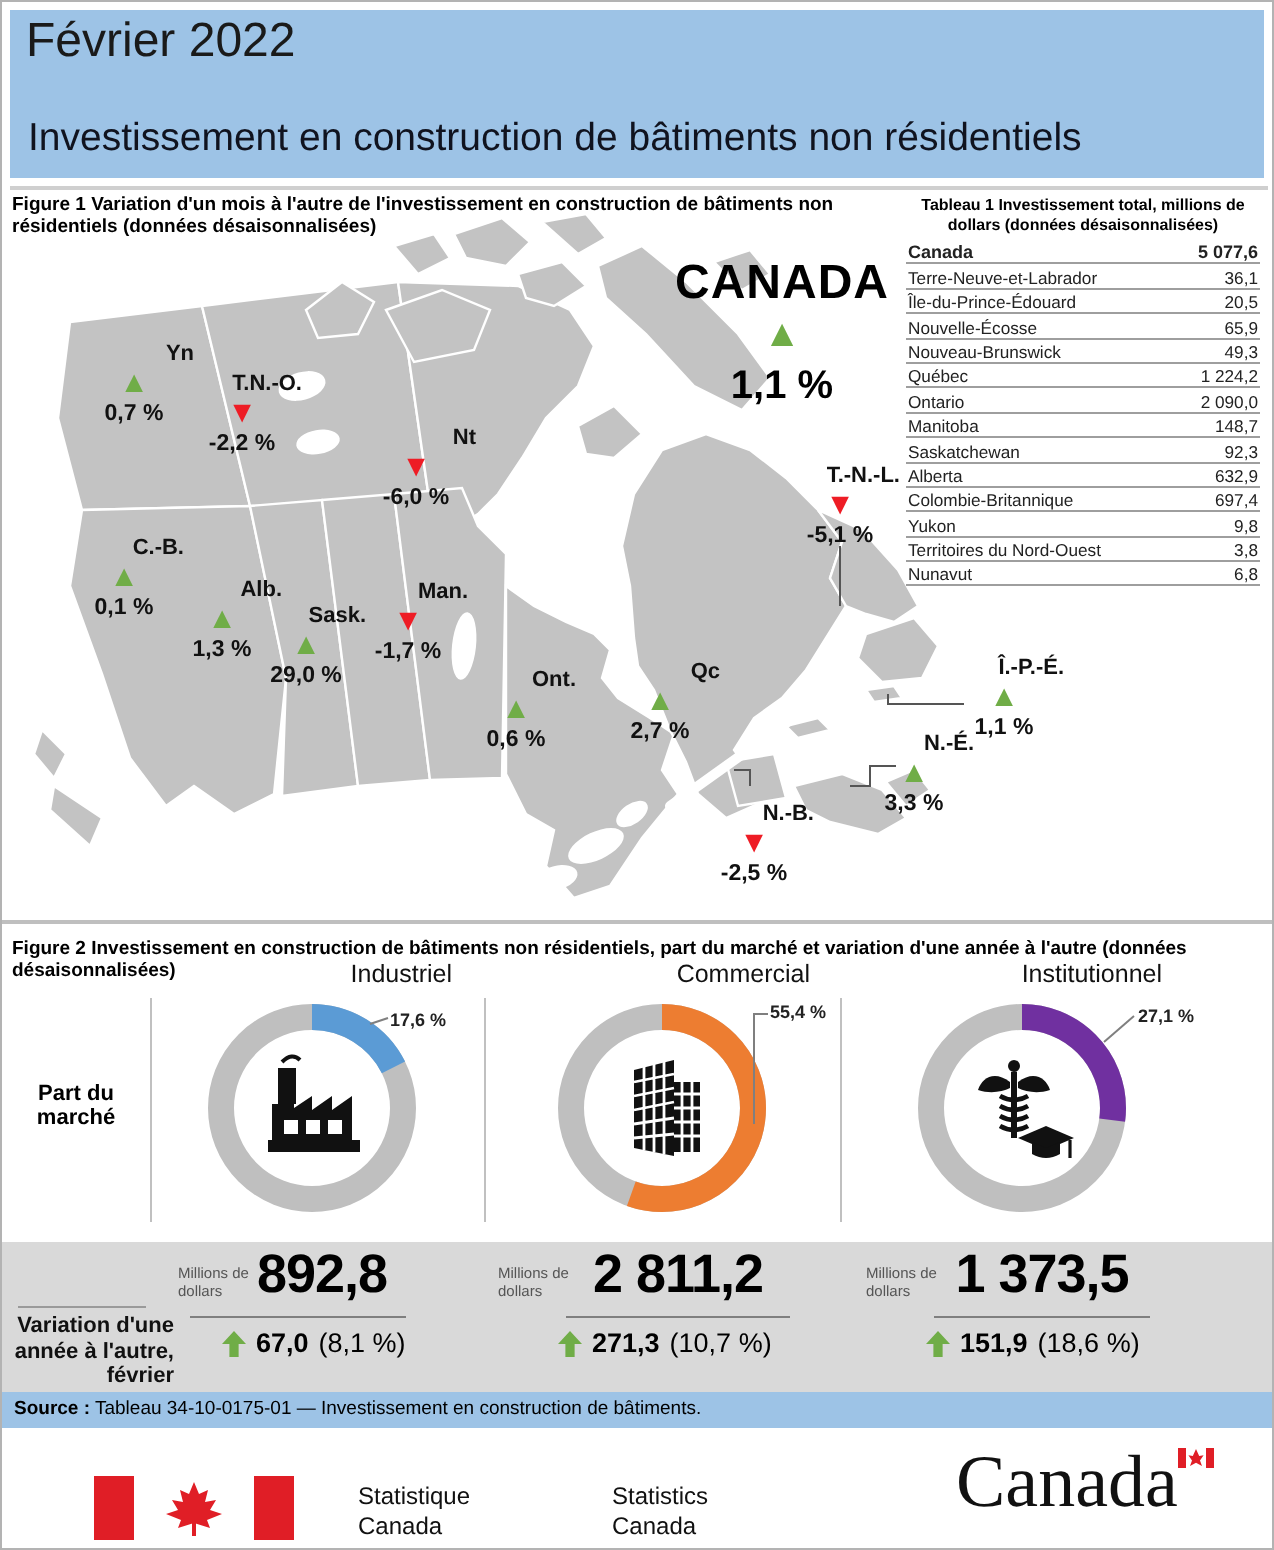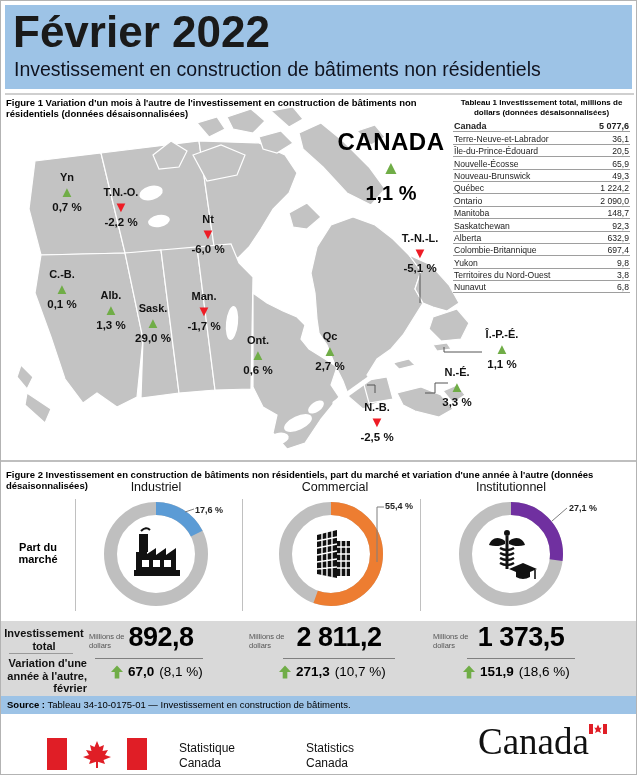--- a/index.html
+++ b/index.html
@@ -1,50 +1,50 @@
 <!DOCTYPE html>
 <html><head>
 <meta charset="utf-8">
 <style>
   html,body{margin:0;padding:0;background:#e8e8e8;}
   .page{position:relative;width:637px;height:775px;background:#fff;border:1px solid #b3b3b3;
         font-family:"Liberation Sans", sans-serif;color:#1a1a1a;overflow:hidden;box-sizing:border-box;}
   
   .header{position:absolute;left:4px;top:4px;width:627px;height:84px;background:#9DC3E6;}
-  .h-title{position:absolute;left:8px;top:2px;font-size:44px;font-weight:700;color:#1a1a1a;}
+  .h-title{position:absolute;left:8px;top:2px;font-size:24px;font-weight:400;color:#1a1a1a;}
   .h-sub{position:absolute;left:9px;top:53px;font-size:19.5px;font-weight:400;color:#10131f;}
   .h-rule{position:absolute;left:4px;top:92px;width:629px;height:2px;background:#cfcfcf;}
   
   .fig1{position:absolute;left:0;top:96px;width:637px;height:364px;}
   .fig1-caption{position:absolute;left:5px;top:1px;width:450px;font-size:9.5px;font-weight:700;line-height:10.5px;color:#000;}
   .map-svg{position:absolute;left:0;top:0;}
   .land{fill:#c3c3c3;stroke:#ffffff;stroke-width:1.2;}
   .lake{fill:#ffffff;stroke:none;}
   .leader{fill:none;stroke:#555;stroke-width:1;}
   .region{position:absolute;width:60px;text-align:center;}
-  .rlabel{display:block;font-size:11px;font-weight:600;line-height:13px;color:#111;}
+  .rlabel{display:block;font-size:11px;font-weight:600;line-height:13px;color:#111;text-align:right;}
   [data-name="trend-icon"]{display:block;text-align:center;font-size:15px;line-height:16px;}
   [data-name="trend-icon"].up::before{content:"▲";color:#70AD47;}
   [data-name="trend-icon"].down::before{content:"▼";color:#EE1C25;}
   .rval{display:block;font-size:11.5px;font-weight:600;line-height:15px;color:#111;}
   .canada{position:absolute;left:328px;top:33px;width:124px;text-align:center;}
   .c-label{display:block;font-size:24px;font-weight:800;letter-spacing:.5px;line-height:24px;color:#000;}
   .canada [data-name="trend-icon"]{font-size:19px;line-height:22px;margin-top:3px;}
   .c-val{display:block;font-size:20px;font-weight:700;line-height:20px;margin-top:4px;color:#000;}
   
   .table1{position:absolute;left:452px;top:0;width:177px;}
   .t-title{font-size:8px;font-weight:700;line-height:9.5px;text-align:center;margin:1px 4px 3px 4px;color:#000;}
   .t-row{display:flex;justify-content:space-between;align-items:flex-end;height:12.4px;
          border-bottom:1px solid #9e9e9e;font-size:8.6px;color:#222;padding:0 1px;box-sizing:border-box;}
   .t-row.t-bold{font-weight:700;font-size:9px;}
   
   .fig2-rule{position:absolute;left:0;top:459px;width:637px;height:2px;background:#bfbfbf;}
   .fig2{position:absolute;left:0;top:462px;width:637px;height:158px;}
   .fig2-caption{position:absolute;left:5px;top:6px;width:630px;font-size:9.5px;font-weight:700;color:#000;}
-  .s-title{position:absolute;top:17px;width:140px;text-align:center;font-size:12.5px;color:#111;}
+  .s-title{position:absolute;top:17px;width:140px;text-align:right;font-size:12.5px;color:#111;}
   .st1{left:85px;} .st2{left:264px;} .st3{left:440px;}
   .vdiv{position:absolute;top:36px;height:112px;width:1px;background:#c0c0c0;}
   .vd1{left:74px;} .vd2{left:241px;} .vd3{left:419px;}
   .share-row-label{position:absolute;left:0;top:78px;width:74px;text-align:center;font-size:11px;font-weight:700;color:#000;}
   .donut-wrap{position:absolute;top:36px;width:110px;height:110px;}
   .dw1{left:100px;} .dw2{left:275px;} .dw3{left:455px;}
   .ring{fill:none;stroke:#BFBFBF;stroke-width:13;}
   .seg{fill:none;stroke-width:13;}
   .d-icon{position:absolute;left:50%;top:50%;transform:translate(-50%,-50%);}
   .d-icon .solid{fill:#111;}
@@ -332,21 +332,20 @@
       <line class="lline" x1="184" y1="49" x2="193" y2="46"></line>
       <polyline class="lline" points="383,44 376,44 376,99" fill="none"></polyline>
       <line class="lline" x1="566" y1="45" x2="551" y2="58"></line>
     </svg>
     <div class="share sh1" data-name="share-label-industriel">17,6 %</div>
     <div class="share sh2" data-name="share-label-commercial">55,4 %</div>
     <div class="share sh3" data-name="share-label-institutionnel">27,1 %</div>
   </div>
 
   <div class="band" data-name="totals-band">
-    <div class="band-l1" data-name="totals-row-label">Investissement total</div>
     <div class="band-div" data-name="label-divider"></div>
     <div class="band-l2" data-name="change-row-label">Variation d'une année à l'autre, février</div>
 
     <div class="units un1" data-name="units-label">Millions de dollars</div>
     <div class="big bg1" data-name="total-industriel">892,8</div>
     <div class="uline ul1" data-name="value-underline"></div>
     <div class="chg ch1" data-name="change-industriel">
       <svg width="12" height="14" viewBox="0 0 13 14" data-name="up-arrow-icon">
         <path d="M6.5,0 L13,7 L9,7 L9,14 L4,14 L4,7 L0,7 Z" fill="#70AD47"></path>
       </svg>

